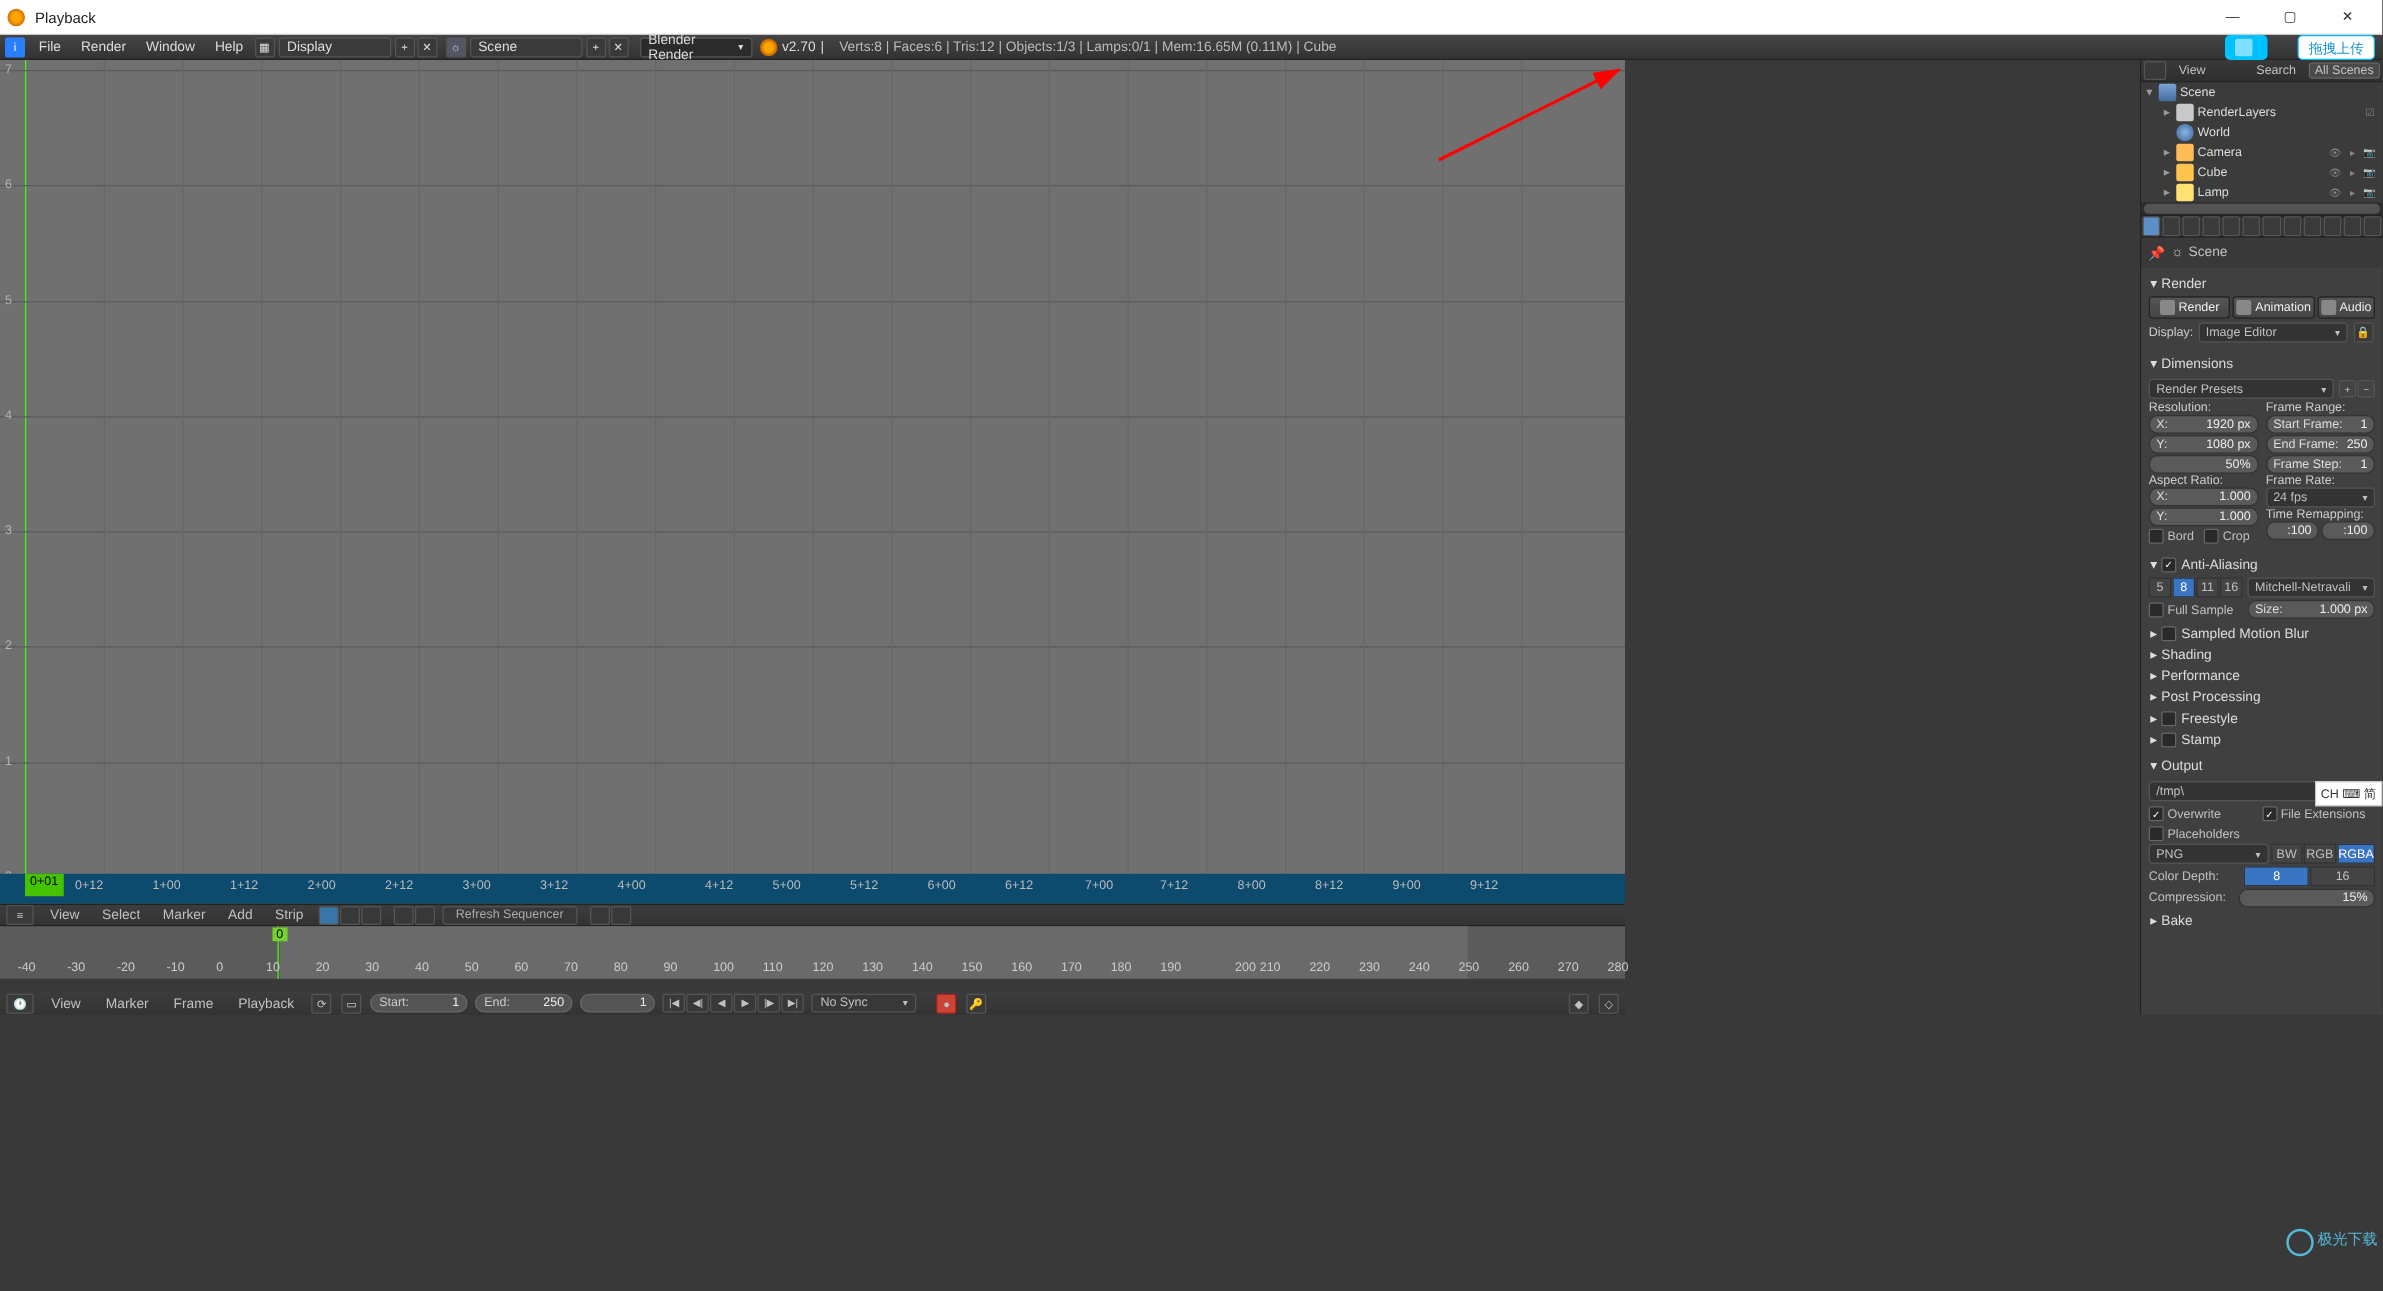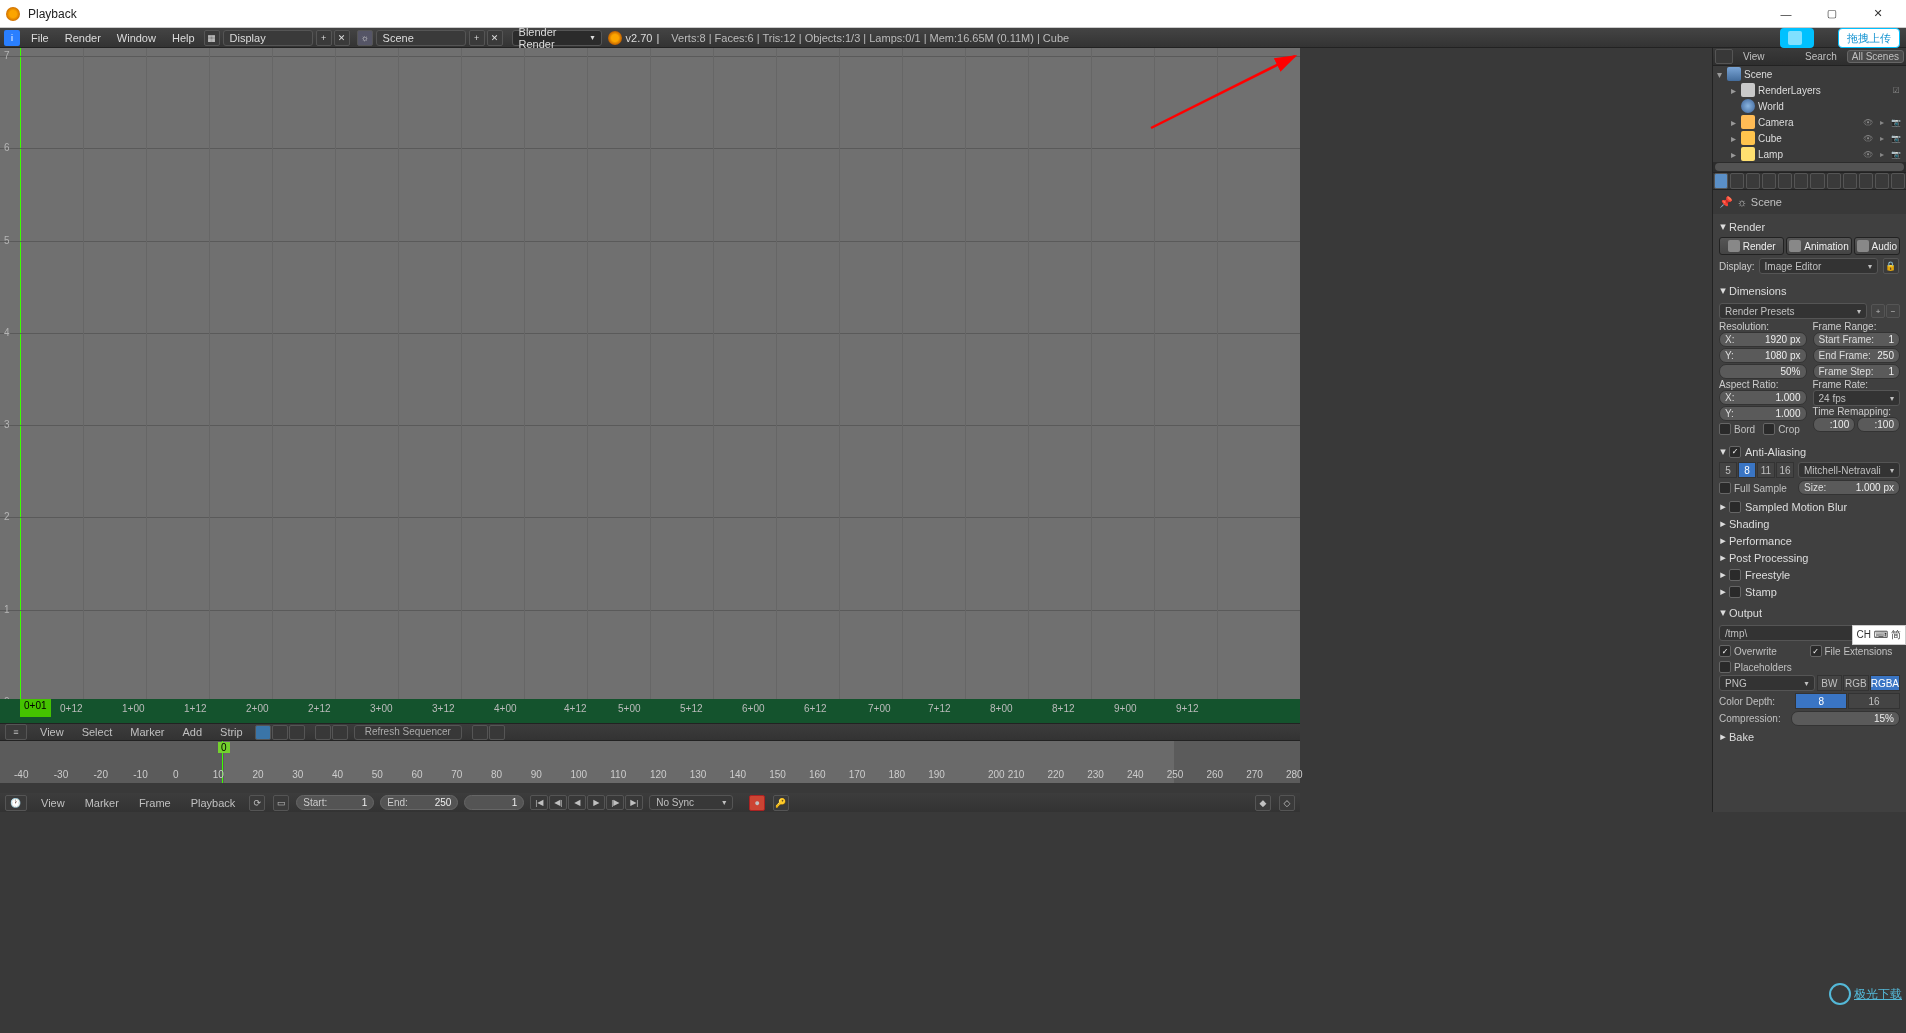--- a/index.html
+++ b/index.html
@@ -26,21 +26,21 @@
 .maingrid { position:absolute; left:0; top:48px; width:1300px; height:676px; background:#707070; }
 .maingrid .yaxis { position:absolute; left:20px; top:0; width:1px; height:100%; background:#3cff00; }
 .hline { position:absolute; left:0; right:0; height:1px; background:#5a5a5a; }
 .vline { position:absolute; top:0; bottom:0; width:1px; background:#666; }
 .gridlabel { position:absolute; left:4px; font-size:10px; color:#b5b5b5; }
 
 
 .arrow { position:absolute; pointer-events:none; z-index:100; }
 
 
-.timeruler { position:absolute; left:0; top:699px; width:1300px; height:24px; background:#14532d; }
+.timeruler { position:absolute; left:0; top:699px; width:1300px; height:24px; background:#0c4a6e; }
 .timeruler .marker { position:absolute; top:0; height:18px; line-height:14px; background:#45c300; color:#000; font-size:10px; padding:0 4px; }
 .timeruler .tick { position:absolute; top:4px; font-size:10px; color:#bbb; }
 .seqbar { position:absolute; left:0; top:723px; width:1300px; height:18px; background:linear-gradient(#3c3c3c,#333); display:flex; align-items:center; padding:0 4px; gap:6px; border-top:1px solid #222; border-bottom:1px solid #222; }
 .seqbar .btn { padding:0 6px; font-size:11px; }
 .seqbar .iconset { display:flex; gap:1px; }
 .seqbar .iconset .ic { width:16px; height:15px; background:#383838; border:1px solid #555; border-radius:2px; }
 .seqbar .iconset .ic.on { background:#3a75a8; }
 .refresh { height:15px; padding:0 10px; background:#383838; border:1px solid #555; border-radius:3px; font-size:10px; color:#aaa; }
 
 
@@ -116,21 +116,21 @@
 .aabtns .ab.sel { background:#3a75c4; color:#fff; }
 .tail-icons { display:flex; gap:1px; margin-left:auto; }
 .tail-icons .ti { width:14px; height:14px; background:#444; border:1px solid #555; border-radius:2px; font-size:8px; display:flex; align-items:center; justify-content:center; }
 
 
 .pill { position:absolute; height:20px; border-radius:4px; display:flex; align-items:center; font-size:11px; padding:0 8px; z-index:200; }
 .pill.blue { background:#00c1ff; color:#fff; }
 .pill.white { background:#fff; border:1px solid #00c1ff; color:#1393d1; }
 .pill .pic { width:14px; height:14px; margin-right:4px; background:rgba(255,255,255,.5); border-radius:2px; }
 .langpill { position:absolute; right:0; top:625px; background:#fff; border:1px solid #ccc; padding:2px 4px; font-size:10px; color:#333; z-index:210; }
-.watermark { position:absolute; right:4px; bottom:28px; color:#5bd8ff; font-size:12px; z-index:210; display:flex; align-items:center; gap:3px; opacity:.8;text-decoration:underline; }
+.watermark { position:absolute; right:4px; bottom:28px; color:#5bd8ff; font-size:12px; z-index:210; display:flex; gap:3px; opacity:.8; }
 .watermark .circ { width:22px; height:22px; border:2px solid #5bd8ff; border-radius:50%; }
 </style>
 </head>
 <body>
 
 <div class="titlebar">
   <div class="logo"></div>
   <div class="title">Playback</div>
   <div class="winctrls">
     <div class="winbtn">—</div>

